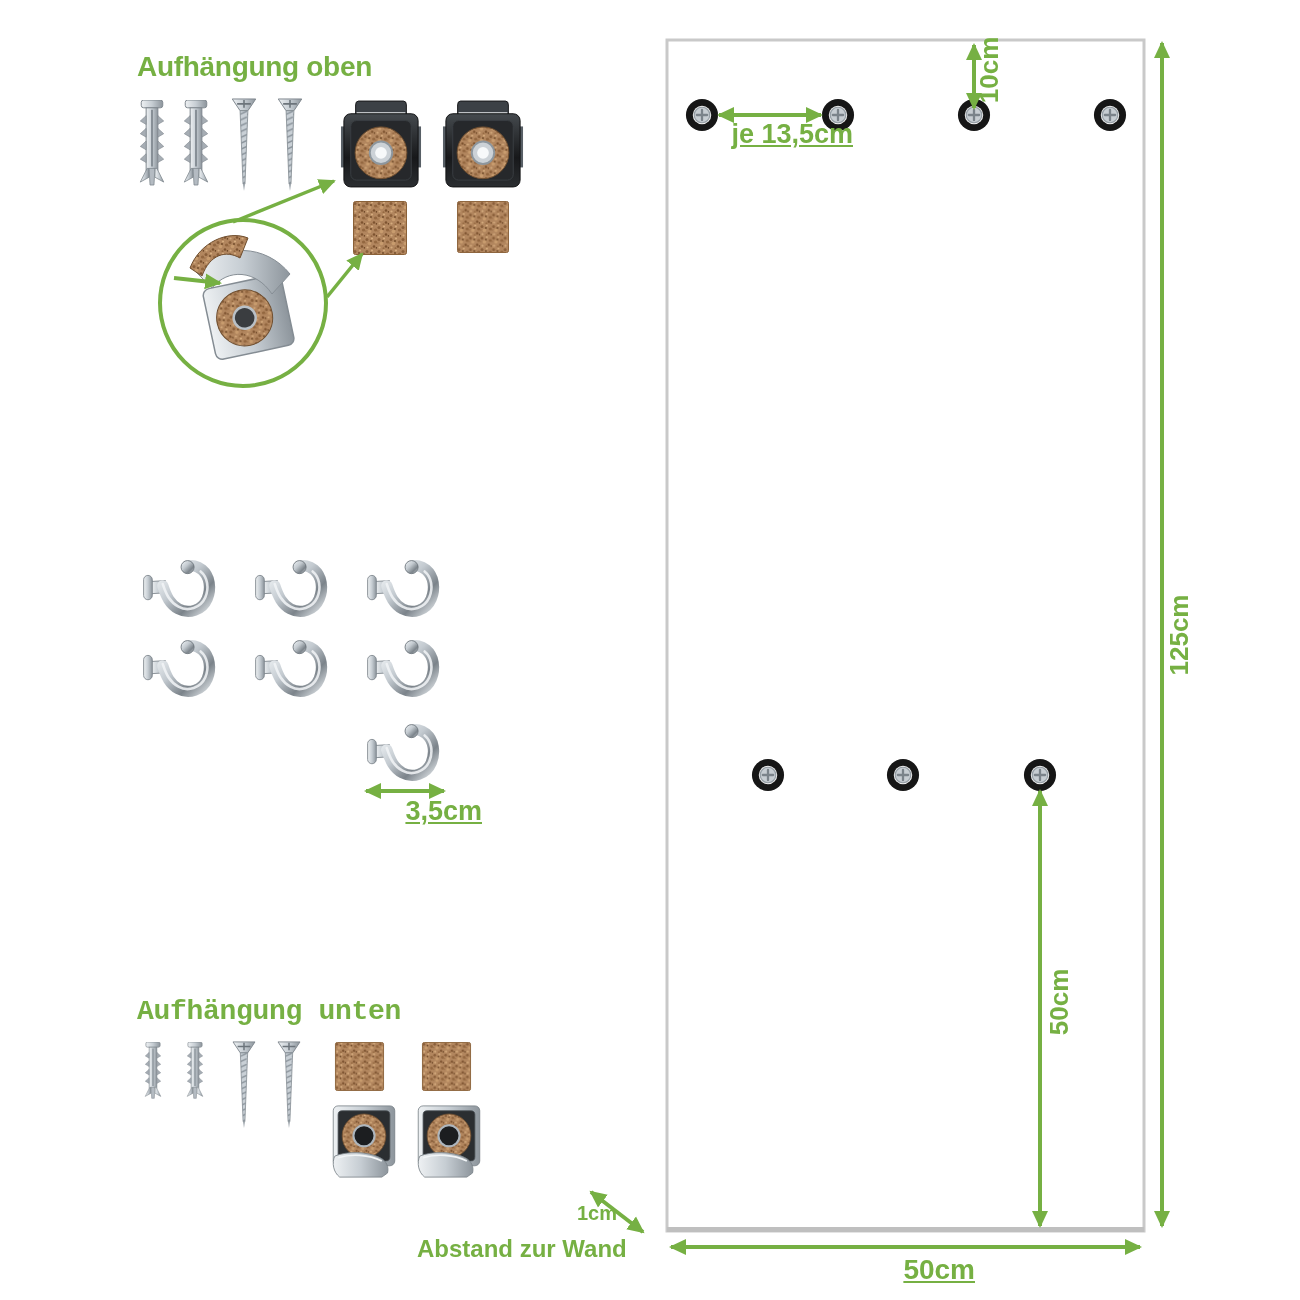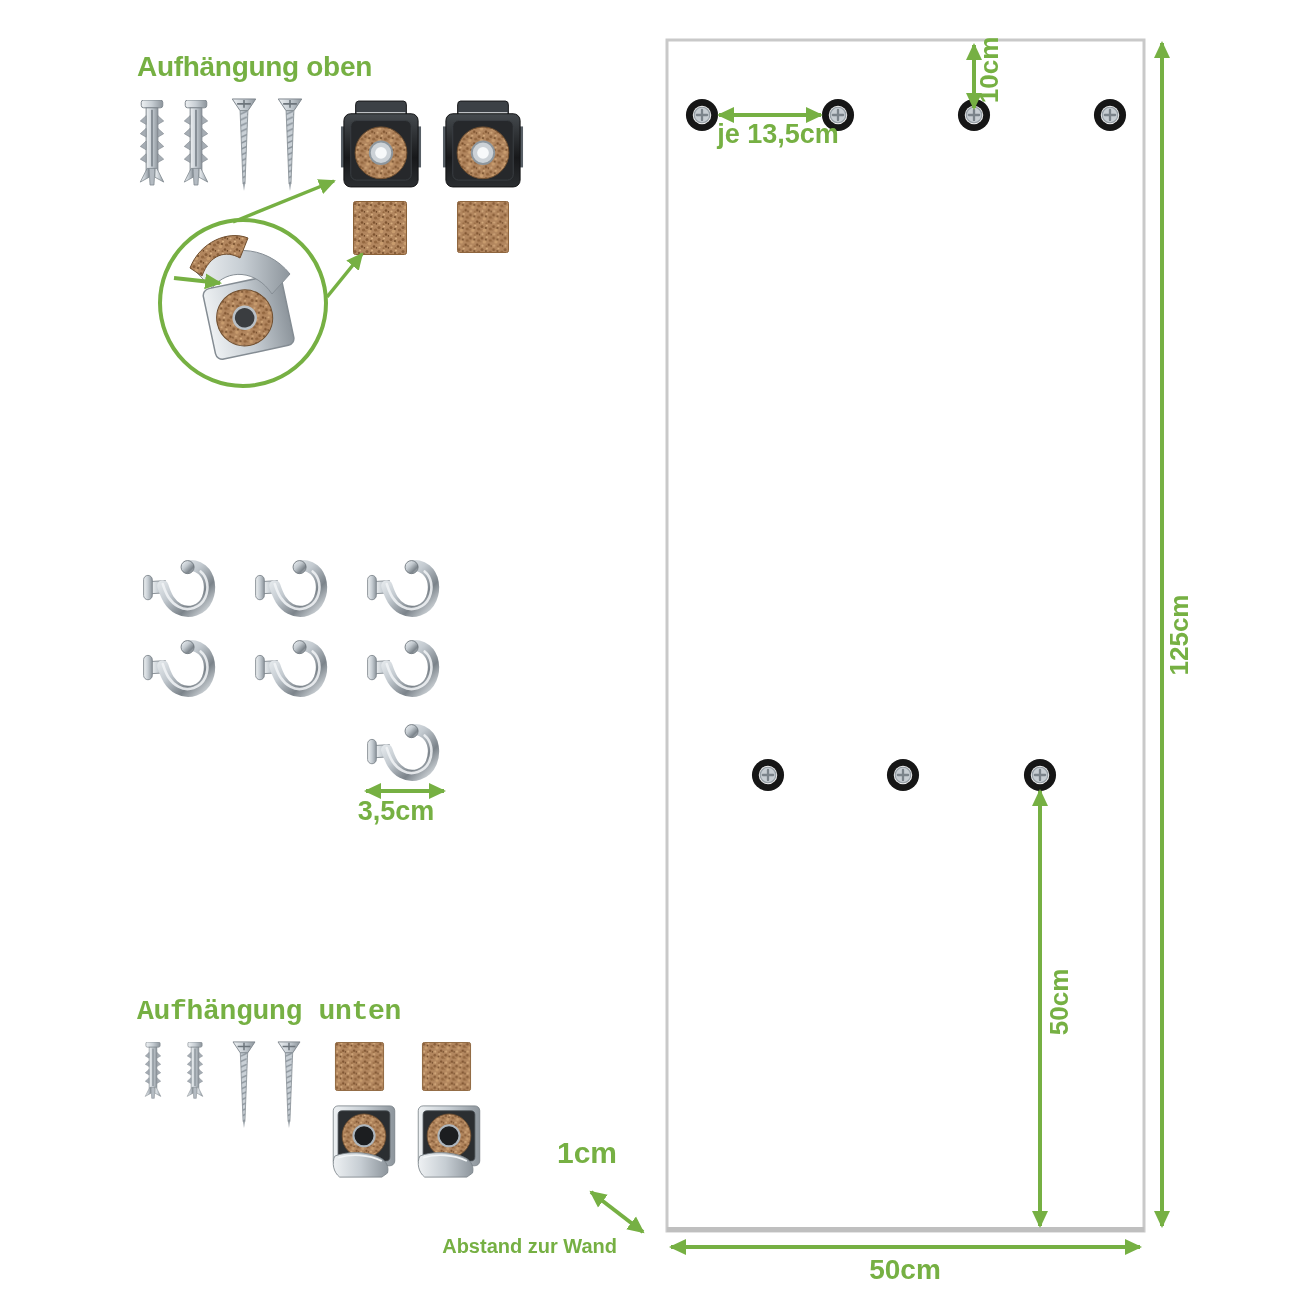--- a/index.html
+++ b/index.html
@@ -8,21 +8,21 @@
     font-family:"Liberation Sans","DejaVu Sans",sans-serif;
   }
   .gfx{position:absolute;left:0;top:0;width:1300px;height:1300px;}
   .lbl{
     position:absolute;color:var(--accent,#76b043);font-weight:bold;white-space:nowrap;
     line-height:1.05;
   }
   .h{font-size:28px;letter-spacing:-0.3px;}
   .dim{font-size:27px;}
   .rot{transform:rotate(-90deg);transform-origin:center center;text-align:center;font-size:26px;}
-  .ctr{text-align:center;}
+  .ctr{text-align:right;text-decoration:underline;}
   .rgt{text-align:right;}
   .anno{stroke:var(--accent,#76b043);stroke-width:4;fill:none;}
   .anno.thin{stroke-width:3.5;}
   .mag-circle{stroke:var(--accent,#76b043);stroke-width:4;fill:#ffffff;}
 </style>
 </head>
 <body>
 
 <div class="stage">
 
@@ -218,17 +218,17 @@
   </svg>
 
   <div class="lbl h" style="left:137px;top:52px;">Aufhängung oben</div>
   <div class="lbl h" style="left:137px;top:997px;font-family:Liberation Mono, monospace;">Aufhängung unten</div>
 
   <div class="lbl dim ctr" style="left:703px;top:120px;width:150px;">je 13,5cm</div>
   <div class="lbl rot" style="left:946px;top:55px;width:90px;height:30px;">10cm</div>
   <div class="lbl rot" style="left:1126px;top:620px;width:110px;height:30px;">125cm</div>
   <div class="lbl rot" style="left:1011px;top:987px;width:100px;height:30px;">50cm</div>
   <div class="lbl ctr" style="left:835px;top:1255px;width:140px;font-size:28px;">50cm</div>
-  <div class="lbl dim ctr" style="left:336px;top:797px;width:120px;">3,5cm</div>
-  <div class="lbl rgt" style="left:467px;top:1137px;width:150px;font-size:30px;">1cm</div>
-  <div class="lbl rgt" style="left:417px;top:1236px;width:200px;font-size:20px;">Abstand zur Wand</div>
+  <div class="lbl dim ctr" style="left:362px;top:797px;width:120px;">3,5cm</div>
+  <div class="lbl rgt" style="left:467px;top:1203px;width:150px;font-size:20px;">1cm</div>
+  <div class="lbl rgt" style="left:417px;top:1236px;width:200px;font-size:24px;">Abstand zur Wand</div>
 
 </div>
 
 </body></html>

